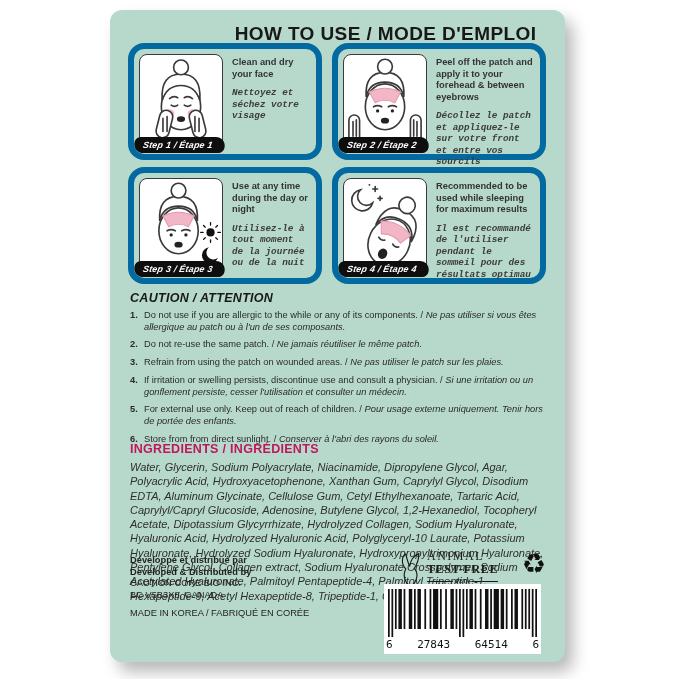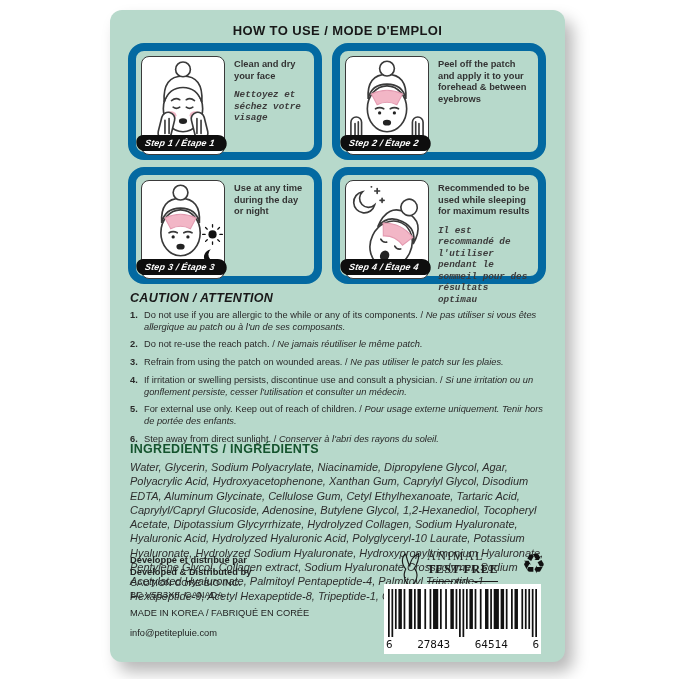--- a/index.html
+++ b/index.html
@@ -1,42 +1,42 @@
 <!DOCTYPE html>
 <html><head>
 <meta charset="utf-8">
 <style>
   html,body{margin:0;padding:0;}
   body{width:679px;height:679px;background:#ffffff;font-family:"Liberation Sans",sans-serif;-webkit-font-smoothing:antialiased;}
   #stage{position:relative;width:679px;height:679px;background:#fff;overflow:hidden;}
   .card{position:absolute;left:110px;top:10px;width:455px;height:652px;background:#b7d9cb;border-radius:12px;
         box-shadow:8px 10px 16px rgba(0,0,0,.28);}
-  .title{position:absolute;left:0;top:13px;width:100%;text-align:center;font-size:13px;font-weight:800;
-         letter-spacing:.4px;color:#181818;}
+  .title{position:absolute;left:0;top:13px;width:100%;text-align:center;font-size:19px;font-weight:800;
+         letter-spacing:.4px;color:#181818;padding-left:48px;}
   
   .steps{position:absolute;left:18px;top:33px;display:grid;grid-template-columns:194px 214px;column-gap:10px;
          row-gap:7px;grid-auto-rows:117px;}
-  .step{position:relative;border:8px solid #0369a1;border-radius:16px;display:flex;}
+  .step{position:relative;border:6px solid #0369a1;border-radius:16px;display:flex;}
   .illus{flex:0 0 82px;height:97px;margin:5px 0 0 5px;background:#fff;border:1.5px solid #3a3a3a;border-radius:8px;overflow:hidden;}
   .illus svg{width:100%;height:100%;display:block;}
   .stext{flex:1;padding:8px 6px 0 9px;font-size:9.3px;line-height:1.24;color:#333;}
   .step-en{font-weight:700;margin:0;}
   .step-fr{font-weight:700;font-style:italic;margin:7px 0 0 0;color:#3c3c3c;font-family:Liberation Mono, monospace;}
   .badge{position:absolute;left:0;bottom:1px;background:#0e0e0e;color:#fff;font-size:9px;font-weight:800;
          font-style:italic;padding:3px 12px 3px 9px;border-radius:6px 12px 6px 12px;transform:skewX(-10deg);
          letter-spacing:.2px;white-space:nowrap;}
   
   .caution-h{position:absolute;left:20px;top:281px;font-size:12.5px;font-weight:800;color:#181818;letter-spacing:.3px;font-style:italic;}
   .caution-list{position:absolute;left:20px;top:300px;width:420px;}
   .citem{display:flex;margin-bottom:6px;font-size:9.3px;line-height:1.26;color:#2a2a2a;}
   .cnum{flex:0 0 14px;font-weight:800;}
   .cbody{flex:1;}
   .fr{font-style:italic;}
   
-  .ingr-h{position:absolute;left:20px;top:432px;font-size:12.5px;font-weight:800;color:#14532d;letter-spacing:.3px;}
+  .ingr-h{position:absolute;left:20px;top:432px;font-size:12.5px;font-weight:800;color:#be185d;letter-spacing:.3px;}
   .ingr-t{position:absolute;left:20px;top:450px;width:422px;font-size:11px;line-height:1.3;font-style:italic;color:#2e2e2e;}
   
   .footer{position:absolute;left:20px;top:545px;width:250px;font-size:9.3px;line-height:1.24;color:#222;}
   .footer p{margin:0;}
   .fbold{font-weight:800;}
   .made{margin-top:7px !important;}
   .contact{margin-top:8px !important;}
   
   .cert{position:absolute;left:288px;top:540px;width:120px;display:flex;align-items:flex-start;}
   .bunny{width:26px;height:42px;margin-right:3px;}
@@ -104,20 +104,21 @@
             <circle cx="59" cy="67" r="2" fill="#222"></circle>
             <ellipse cx="50" cy="79" rx="5" ry="3.5" fill="#222" stroke="none"></ellipse>
             <rect x="6" y="72" width="13" height="34" rx="6.5" class="lnf"></rect>
             <rect x="81" y="72" width="13" height="34" rx="6.5" class="lnf"></rect>
             <path d="M11 80 L11 98 M15 78 L15 98" class="ln" stroke-width="1.2"></path>
             <path d="M85 78 L85 98 M89 80 L89 98" class="ln" stroke-width="1.2"></path>
           </svg>
         </div>
         <div class="stext">
           <p class="step-en">Peel off the patch and apply it to your forehead &amp; between eyebrows</p>
+          <p class="step-fr">Décollez le patch et appliquez-le sur votre front et entre vos sourcils</p>
         </div>
         <div class="badge">Step 2 / Étape 2</div>
       </div>
 
       <div class="step">
         <div class="illus">
           <svg viewBox="0 0 100 116">
             <ellipse cx="47" cy="62" rx="24" ry="28" class="lnf"></ellipse>
             <path d="M24 50 Q22 20 47 20 Q72 20 70 50 Q66 32 47 32 Q28 32 24 50 Z" class="lnf"></path>
             <circle cx="47" cy="13" r="9" class="lnf"></circle>
@@ -129,20 +130,21 @@
             <ellipse cx="47" cy="79" rx="5" ry="3.5" fill="#222" stroke="none"></ellipse>
             <g>
               <circle cx="86" cy="64" r="5" fill="#111"></circle>
               <path d="M86 55 L86 52 M86 73 L86 76 M77 64 L74 64 M95 64 L98 64 M79.6 57.6 L77.5 55.5 M92.4 70.4 L94.5 72.5 M79.6 70.4 L77.5 72.5 M92.4 57.6 L94.5 55.5" stroke="#111" stroke-width="1.6" stroke-linecap="round"></path>
             </g>
             <path d="M84 82 A10 10 0 1 0 95 95 A8 8 0 1 1 84 82 Z" fill="#111"></path>
           </svg>
         </div>
         <div class="stext">
           <p class="step-en">Use at any time during the day or night</p>
+          <p class="step-fr">Utilisez-le à tout moment de la journée ou de la nuit</p>
         </div>
         <div class="badge">Step 3 / Étape 3</div>
       </div>
 
       <div class="step">
         <div class="illus">
           <svg viewBox="0 0 100 116">
             <g>
               <path d="M20 12 A13 13 0 1 0 35 28 A10 10 0 1 1 20 12 Z" class="ln"></path>
               <path d="M38 8 L38 14 M35 11 L41 11" class="ln" stroke-width="1.4"></path>
@@ -170,50 +172,49 @@
     </div>
 
     <div class="caution-h">CAUTION / ATTENTION</div>
     <div class="caution-list">
       <div class="citem">
         <span class="cnum">1.</span>
         <span class="cbody"><span>Do not use if you are allergic to the while or any of its components. /</span> <span class="fr">Ne pas utiliser si vous êtes allergique au patch ou à l'un de ses composants.</span></span>
       </div>
       <div class="citem">
         <span class="cnum">2.</span>
-        <span class="cbody"><span>Do not re-use the reach patch. /</span> <span class="fr">Ne jamais réutiliser le même patch.</span></span>
+        <span class="cbody"><span>Do not re-use the same patch. /</span> <span class="fr">Ne jamais réutiliser le même patch.</span></span>
       </div>
       <div class="citem">
         <span class="cnum">3.</span>
         <span class="cbody"><span>Refrain from using the patch on wounded areas. /</span> <span class="fr">Ne pas utiliser le patch sur les plaies.</span></span>
       </div>
       <div class="citem">
         <span class="cnum">4.</span>
         <span class="cbody"><span>If irritation or swelling persists, discontinue use and consult a physician. /</span> <span class="fr">Si une irritation ou un gonflement persiste, cesser l'utilisation et consulter un médecin.</span></span>
       </div>
       <div class="citem">
         <span class="cnum">5.</span>
         <span class="cbody"><span>For external use only. Keep out of reach of children. /</span> <span class="fr">Pour usage externe uniquement. Tenir hors de portée des enfants.</span></span>
       </div>
       <div class="citem">
         <span class="cnum">6.</span>
-        <span class="cbody"><span>Step away from direct sunlight. /</span> <span class="fr">Conserver à l'abri des rayons du soleil.</span></span>
+        <span class="cbody"><span>Store from from direct sunlight. /</span> <span class="fr">Conserver à l'abri des rayons du soleil.</span></span>
       </div>
     </div>
 
     <div class="ingr-h">INGREDIENTS / INGRÉDIENTS</div>
     <div class="ingr-t">Water, Glycerin, Sodium Polyacrylate, Niacinamide, Dipropylene Glycol, Agar, Polyacrylic Acid, Hydroxyacetophenone, Xanthan Gum, Caprylyl Glycol, Disodium EDTA, Aluminum Glycinate, Cellulose Gum, Cetyl Ethylhexanoate, Tartaric Acid, Caprylyl/Capryl Glucoside, Adenosine, Butylene Glycol, 1,2-Hexanediol, Tocopheryl Acetate, Dipotassium Glycyrrhizate, Hydrolyzed Collagen, Sodium Hyaluronate, Hyaluronic Acid, Hydrolyzed Hyaluronic Acid, Polyglyceryl-10 Laurate, Potassium Hyaluronate, Hydrolyzed Sodium Hyaluronate, Hydroxypropyltrimonium Hyaluronate, Pentylene Glycol, Collagen extract, Sodium Hyaluronate Crosspolymer, Sodium Acetylated Hyaluronate, Palmitoyl Pentapeptide-4, Palmitoyl Tripeptide-1, Hexapeptide-9, Acetyl Hexapeptide-8, Tripeptide-1, Copper Tripeptide-1</div>
 
     <div class="footer">
       <p class="fbold">Développé et distribué par</p>
       <p class="fbold">Developed &amp; Distributed by</p>
       <p>CAUTION CORE BIO INC.</p>
       <p>BC V5B3X8, CANADA</p>
       <p class="made">MADE IN KOREA / FABRIQUÉ EN CORÉE</p>
-      <p class="contact">info@petitepluie.com</p>
     </div>
 
     <div class="cert">
       <svg class="bunny" viewBox="0 0 40 56">
         <path d="M20 52 C10 46 7 34 12 25 C5 18 5 6 12 2 C14 10 15 15 18 20 C20 9 25 4 32 1 C32 10 30 17 25 24 C32 31 30 44 20 52 Z" fill="none" stroke="#1a1a1a" stroke-width="1.8"></path>
       </svg>
       <div class="cert-text">
         <div class="cert-l1">ANIMAL</div>
         <div class="cert-l2">TEST-FREE</div>
         <div class="cert-org">PETA</div>

